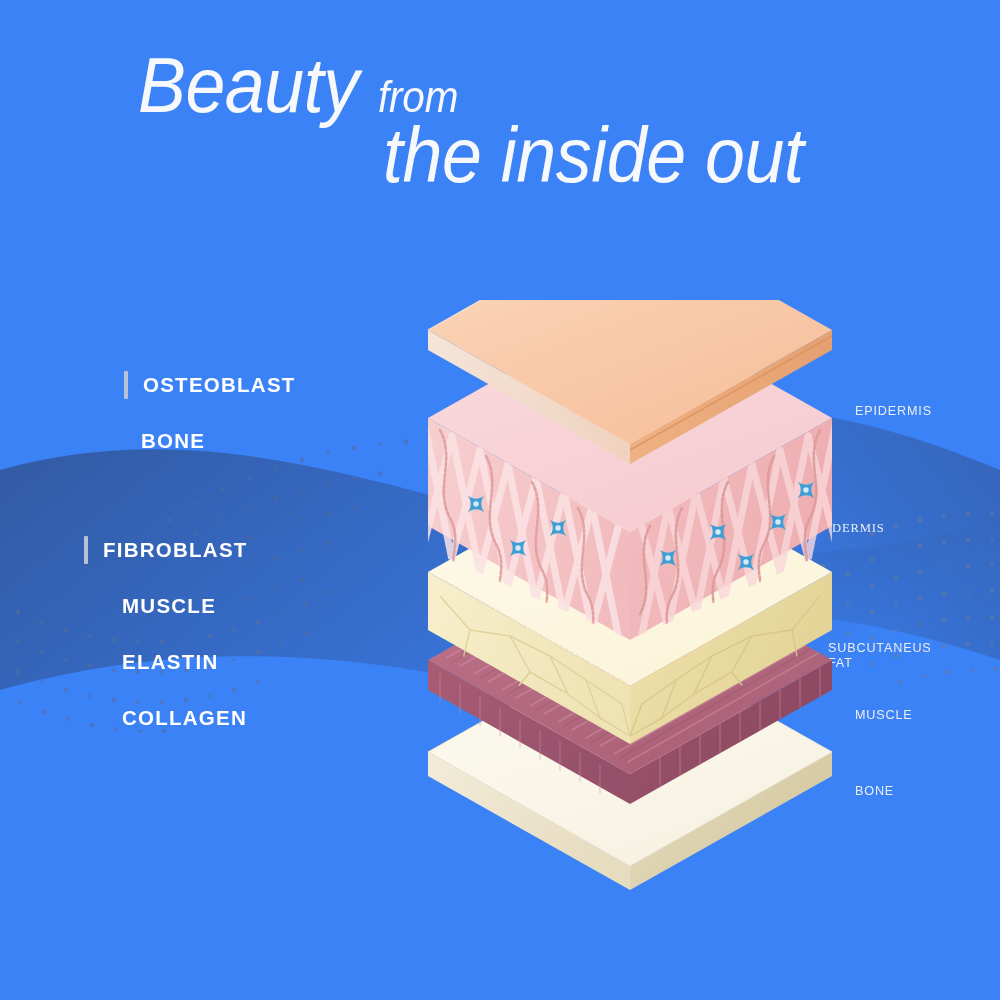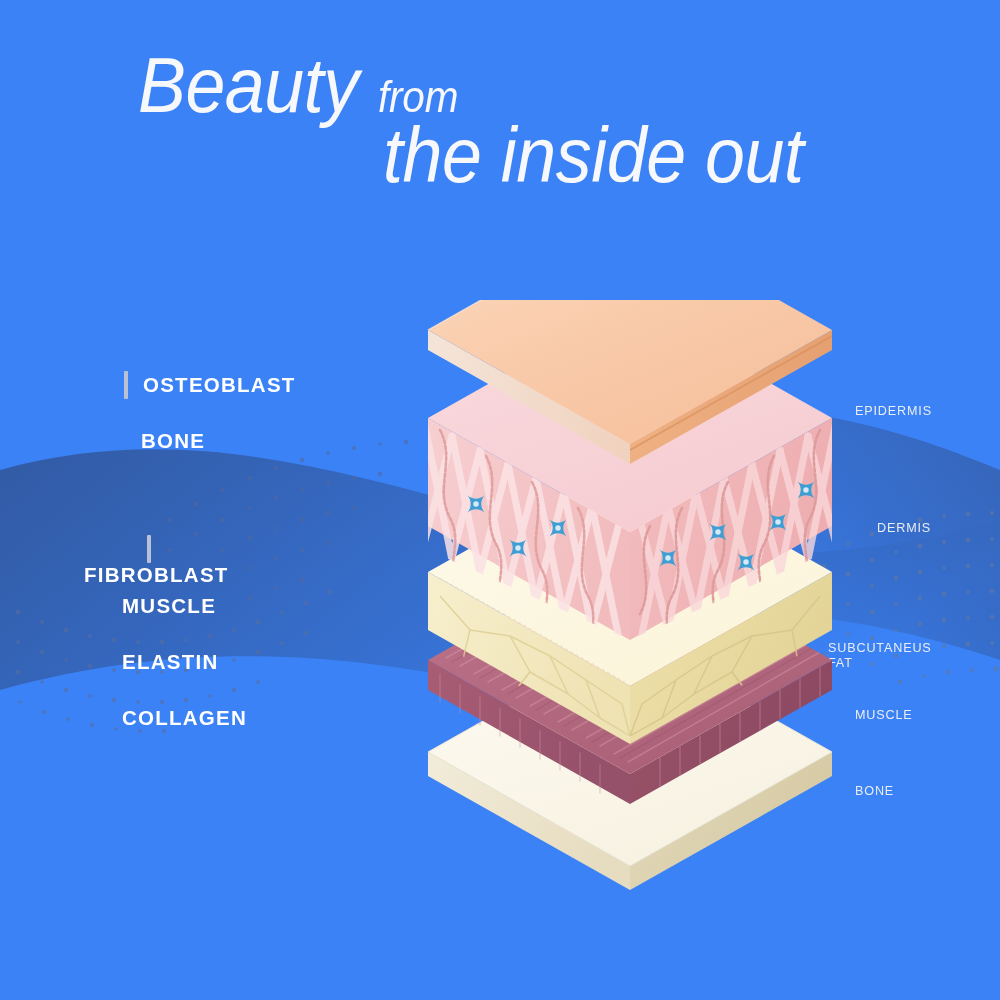--- a/index.html
+++ b/index.html
@@ -304,40 +304,40 @@
 
   <div id="keyword-list">
     <div class="kw-row" style="top:10px;left:0;padding-left:40px;">
       <span class="kw-bar"></span>
       <span class="kw-label">OSTEOBLAST</span>
     </div>
     <div class="kw-row" style="top:66px;left:38px;">
       <span class="kw-bar hidden"></span>
       <span class="kw-label">BONE</span>
     </div>
-    <div class="kw-row" style="top:175px;left:0;flex-direction:column;">
+    <div class="kw-row" style="top:175px;left:0;">
       <span class="kw-bar"></span>
       <span class="kw-label">FIBROBLAST</span>
     </div>
     <div class="kw-row" style="top:231px;left:19px;">
       <span class="kw-bar hidden"></span>
       <span class="kw-label">MUSCLE</span>
     </div>
     <div class="kw-row" style="top:287px;left:19px;justify-content:center;">
       <span class="kw-bar hidden"></span>
       <span class="kw-label">ELASTIN</span>
     </div>
     <div class="kw-row" style="top:343px;left:19px;">
       <span class="kw-bar hidden"></span>
       <span class="kw-label">COLLAGEN</span>
     </div>
   </div>
 
   <div class="anat-label" style="left:855px;top:404px;">EPIDERMIS</div>
-  <div class="anat-label" style="left:877px;top:521px;">DERMIS</div>
+  <div class="anat-label" style="left:832px;top:521px;font-family:Liberation Serif, serif;">DERMIS</div>
   <div class="anat-label" style="left:828px;top:641px;">SUBCUTANEUS
 FAT</div>
   <div class="anat-label" style="left:855px;top:708px;">MUSCLE</div>
   <div class="anat-label" style="left:855px;top:784px;">BONE</div>
 
   <div id="skin-illustration">
     <svg viewBox="0 0 460 620" xmlns="http://www.w3.org/2000/svg" aria-hidden="true">
       <defs>
 
         <linearGradient id="epiTop" x1="0.15" y1="0" x2="0.85" y2="1">

